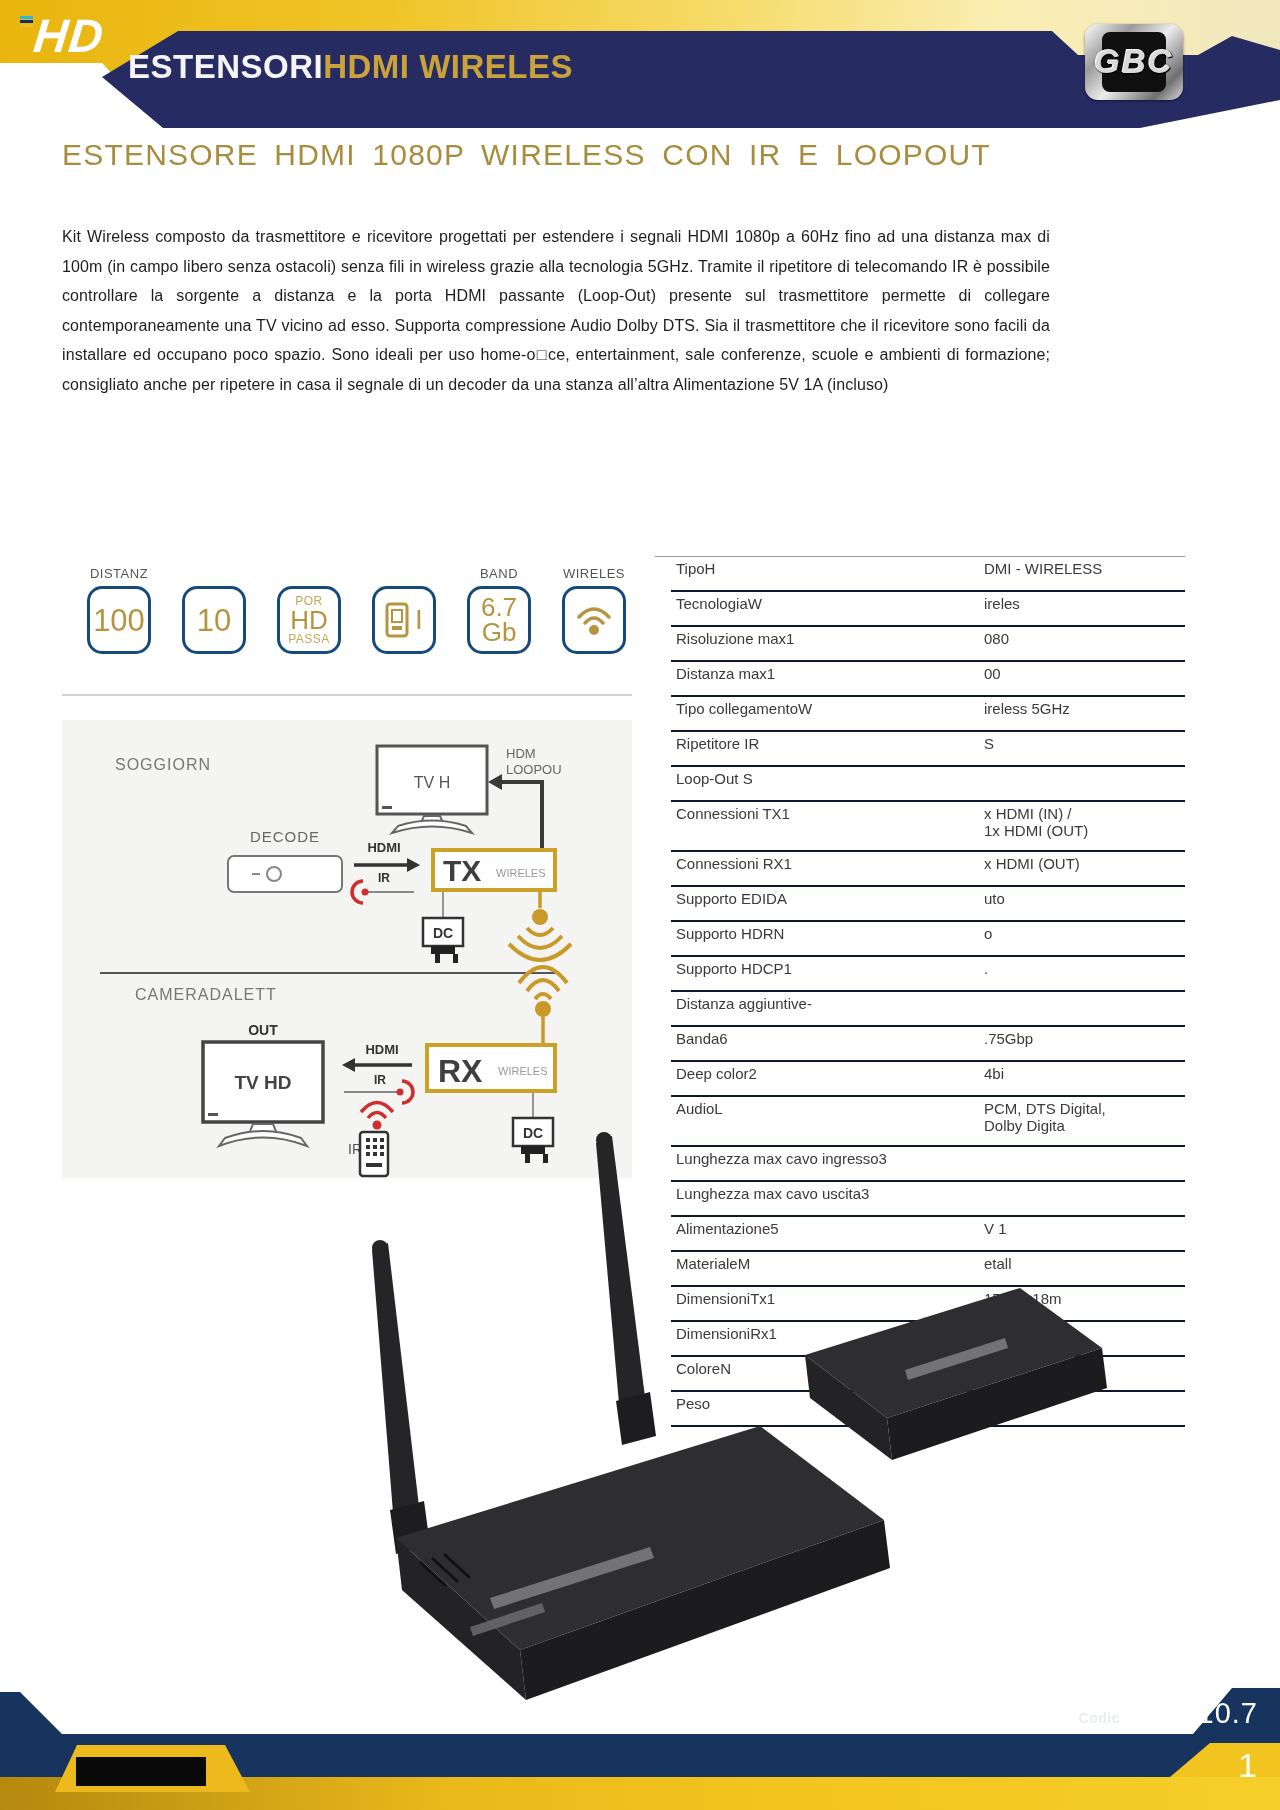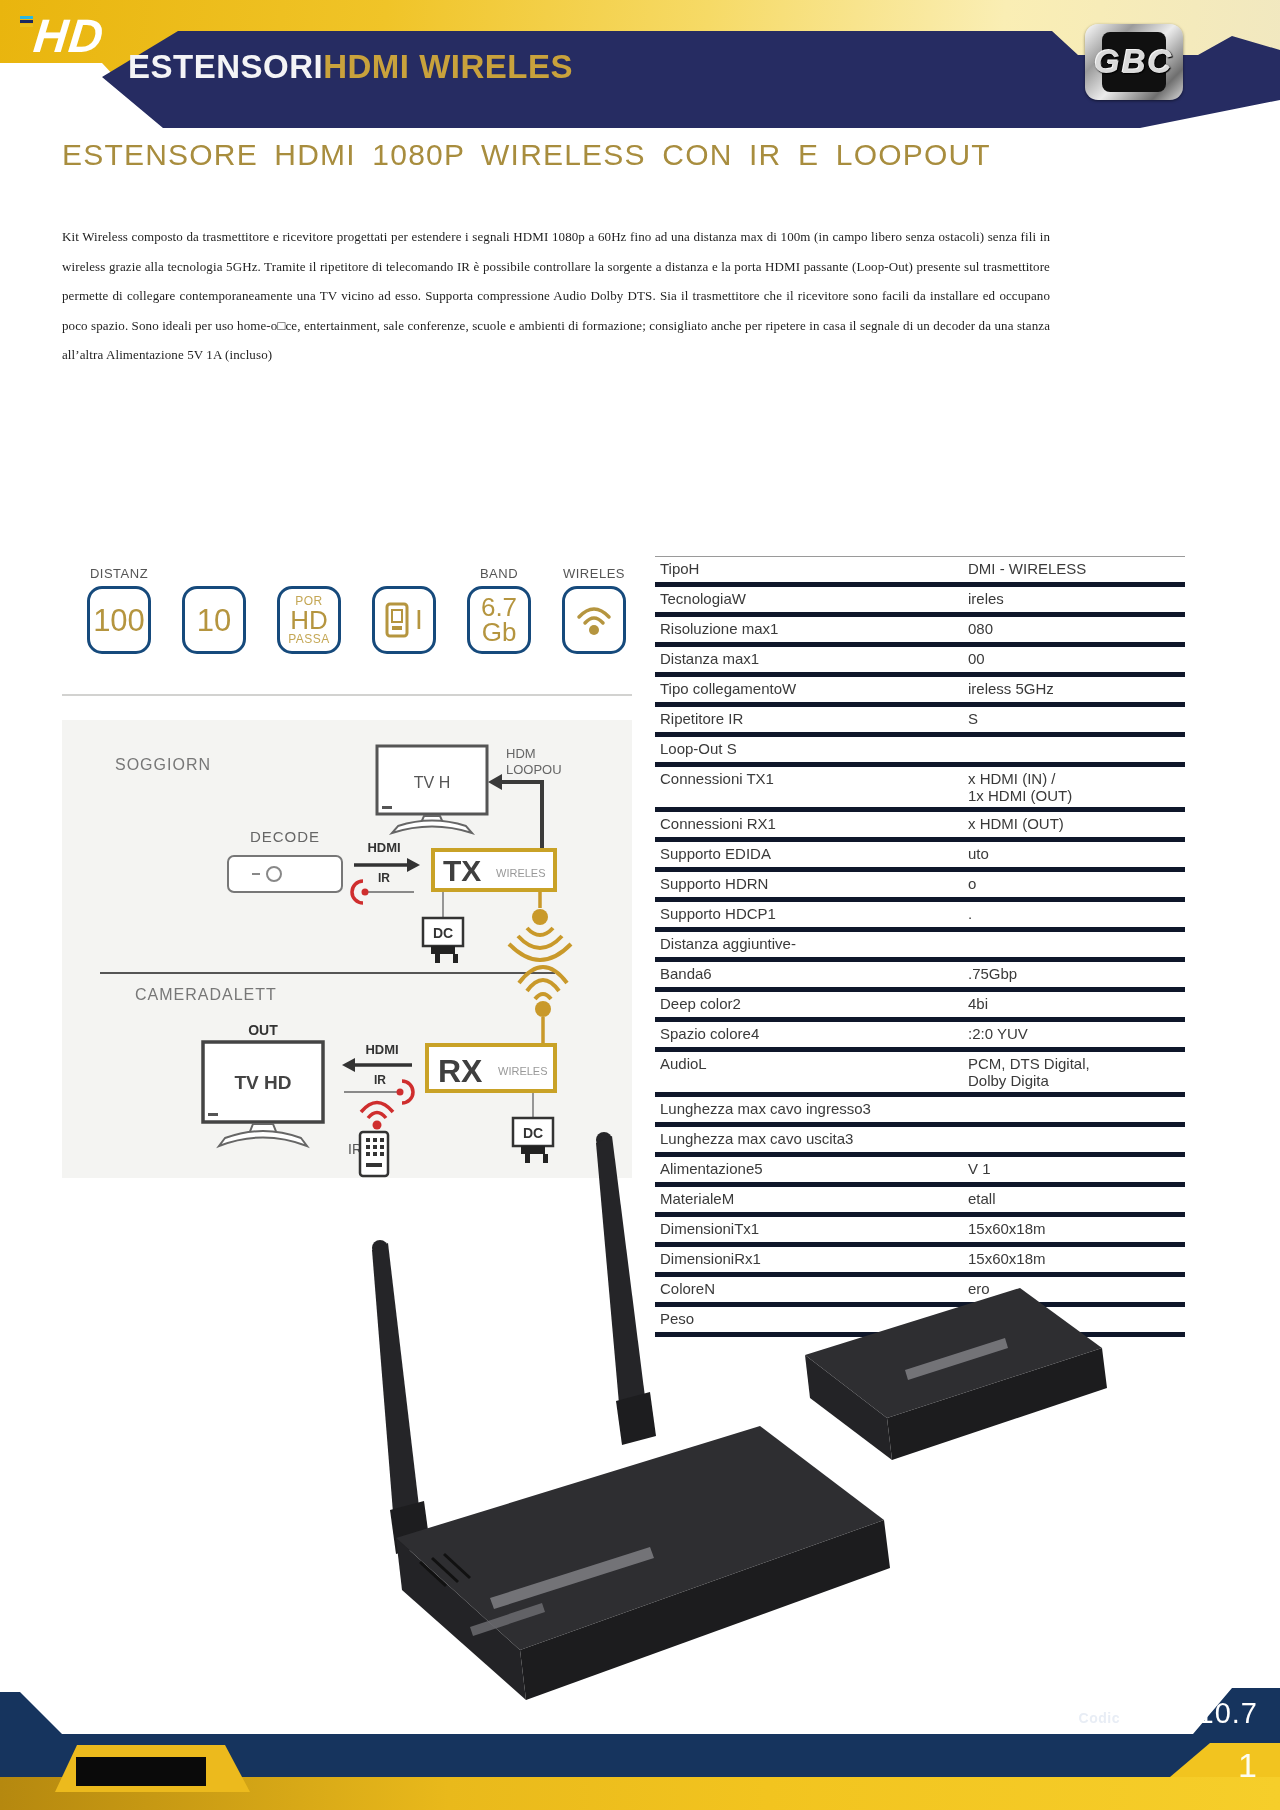--- a/index.html
+++ b/index.html
@@ -24,22 +24,22 @@
     background:linear-gradient(135deg,#fdfdfd,#9b9b9b 28%,#ececec 52%,#6f6f6f 82%,#d8d8d8);
     box-shadow:0 1px 3px rgba(0,0,0,.5);display:flex;align-items:center;justify-content:center;}
   .gbc-inner{width:64px;height:60px;border-radius:8px;background:#101010;display:flex;
     align-items:center;justify-content:center;}
   .gbc-inner span{font-size:33px;font-weight:900;font-style:italic;color:#d9d9d9;letter-spacing:2px;
     text-shadow:-1px -1px 0 #f5f5f5,1px 1px 1px #000,0 0 2px #000;}
 
   
   .page-title{position:absolute;left:62px;top:138px;width:1100px;font-size:30px;font-weight:500;
     color:#a88d3e;letter-spacing:1.2px;word-spacing:7px;}
-  .desc{position:absolute;left:62px;top:222px;width:988px;font-family:Liberation Serif, serif;
-    font-size:13px;line-height:29.6px;color:#1e1e1e;text-align:justify;letter-spacing:.1px;}
+  .desc{position:absolute;left:62px;top:222px;width:988px;font-family:Liberation Sans, sans-serif;
+    font-size:16px;line-height:29.6px;color:#1e1e1e;text-align:justify;letter-spacing:.1px;}
 
   
   .badges{position:absolute;left:75px;top:566px;display:flex;gap:19px;}
   .badge-col{width:64px;display:flex;flex-direction:column;align-items:center;padding-left:12px;}
   .badge-toplabel{height:20px;font-size:13px;color:#555;letter-spacing:.5px;white-space:nowrap;}
   .badge{width:64px;height:68px;border:3.5px solid #164a7c;border-radius:15px;background:#fff;
     box-sizing:border-box;display:flex;flex-direction:column;align-items:center;justify-content:center;
     color:#b5953f;}
   .badge .big{font-size:31px;line-height:31px;}
   .badge .sm{font-size:12px;line-height:13px;letter-spacing:.5px;color:#c4a755;}
@@ -47,22 +47,22 @@
   .badge-hdmi{display:flex;flex-direction:row;align-items:center;gap:4px;}
   .badge-hdmi .i-letter{font-size:28px;color:#b5953f;}
 
   .thin-rule{position:absolute;left:62px;top:694px;width:570px;height:2px;background:#d2d2d0;}
 
   
   .diagram{position:absolute;left:62px;top:720px;}
 
   
   .spec{position:absolute;left:655px;top:556px;width:530px;border-top:1px solid #9a9a9a;}
-  .srow{display:flex;border-bottom:5px solid #0f172a;min-height:19px;padding:3px 0 3px;
-    font-size:15px;color:#3a3a3a;align-items:flex-start;}
+  .srow{display:flex;border-bottom:2px solid #0f172a;min-height:19px;padding:3px 0 11px;
+    font-size:15px;color:#3a3a3a;align-items:flex-start;margin-left:16px;}
   .srow .lbl{width:308px;padding-left:5px;flex:none;}
   .srow .val{flex:1;white-space:pre-line;}
 
   
   .photo{position:absolute;left:350px;top:1130px;}
 
   
   .ft-navy{position:absolute;left:0;top:1688px;width:1280px;height:89px;background:#16345e;
     clip-path:polygon(0 4px,20px 4px,62px 46px,1193px 46px,1232px 0,1280px 0,1280px 89px,0 89px);z-index:1;}
   .ft-gold{position:absolute;left:0;top:1777px;width:1280px;height:33px;
@@ -364,24 +364,20 @@
     <div class="srow">
       <div class="lbl">Banda6</div>
       <div class="val">.75Gbp</div>
     </div>
 
     <div class="srow">
       <div class="lbl">Deep color2</div>
       <div class="val">4bi</div>
     </div>
 
-    <div class="srow">
-      <div class="lbl">Spazio colore4</div>
-      <div class="val">:2:0 YUV</div>
-    </div>
 
     <div class="srow">
       <div class="lbl">AudioL</div>
       <div class="val">PCM, DTS Digital,
 Dolby Digita</div>
     </div>
 
     <div class="srow">
       <div class="lbl">Lunghezza max cavo ingresso3</div>
       <div class="val"></div>

